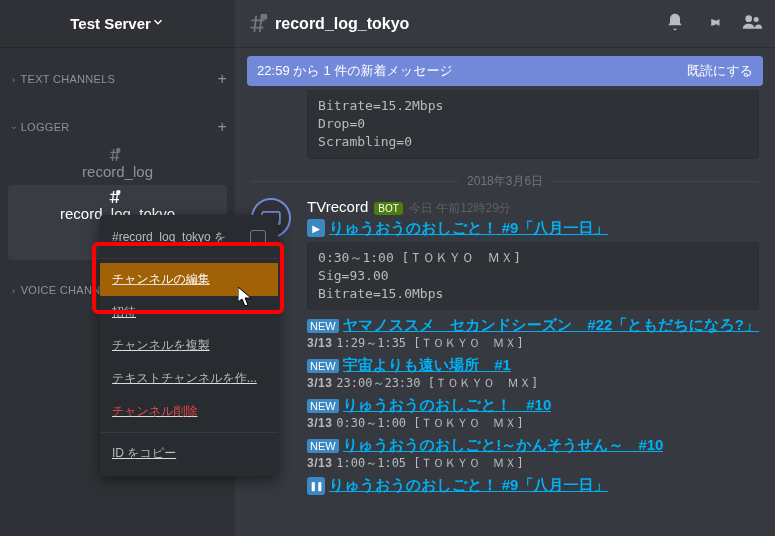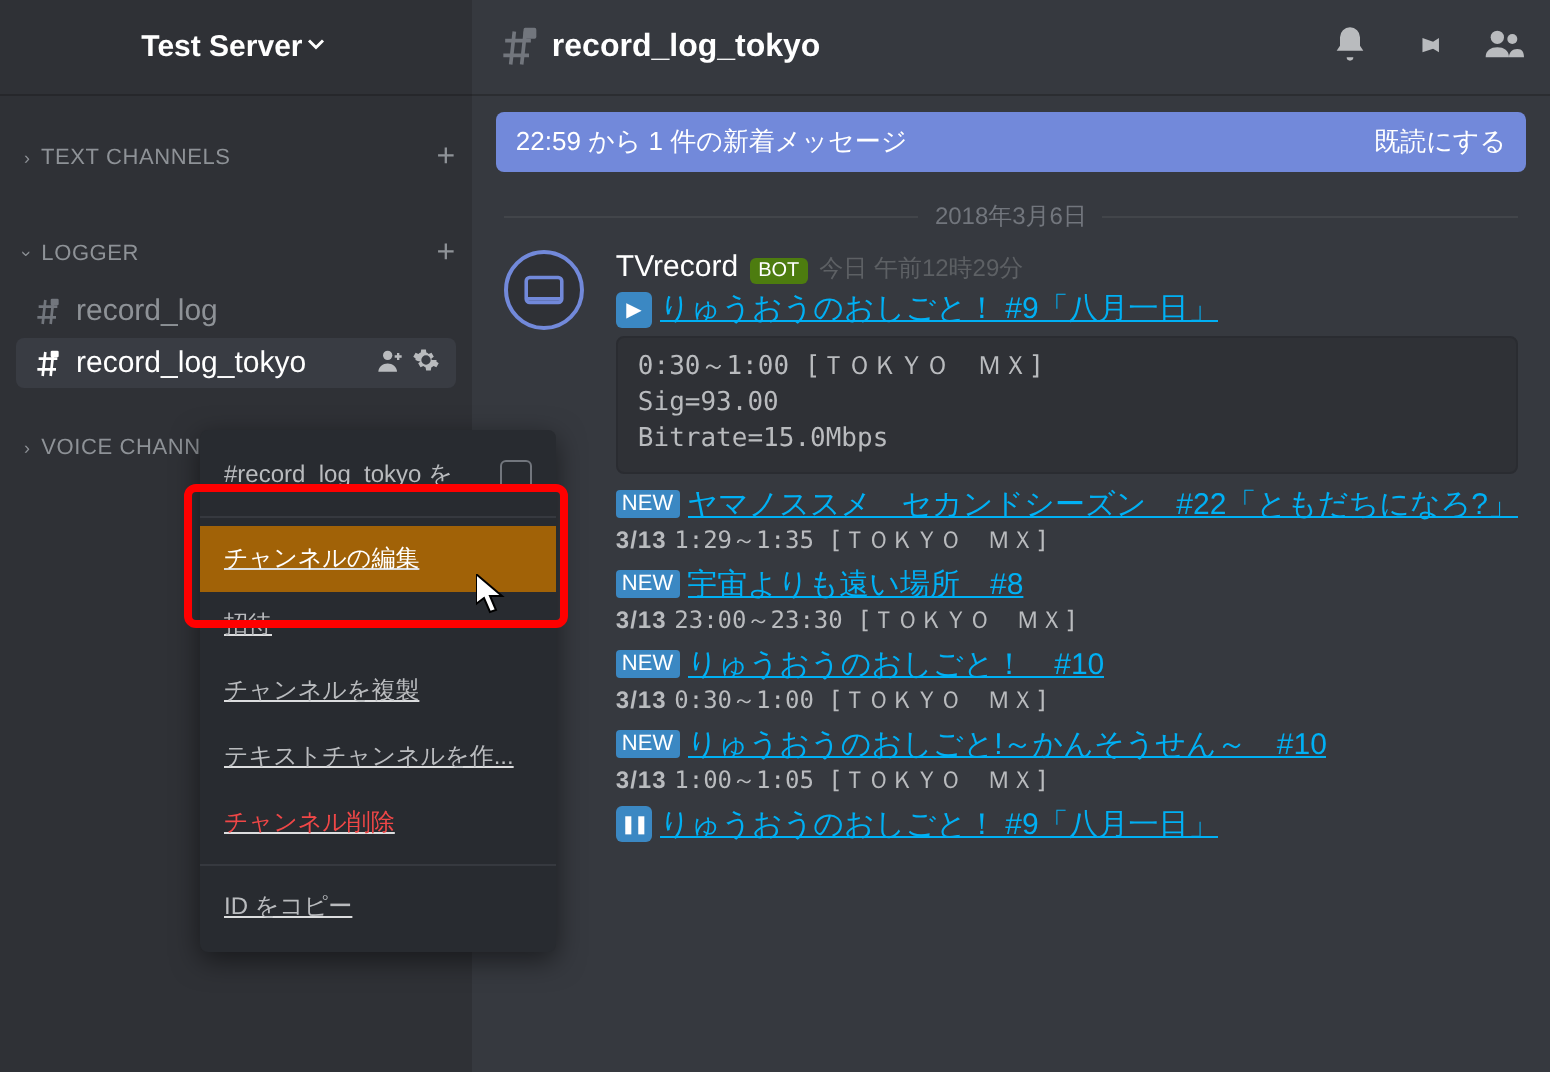--- a/index.html
+++ b/index.html
@@ -6,21 +6,21 @@
 body { background: #36393f; width: 775px; height: 536px; overflow: hidden; color: #dcddde; font-size: 14px; }
 .app { display: flex; height: 100%; }
 
 
 .sidebar { width: 240px; background: #2f3136; display: flex; flex-direction: column; }
 .server-header { height: 48px; padding: 0 16px; display: flex; align-items: center; justify-content: center; border-bottom: 1px solid #26272b; color: #fff; font-weight: 600; font-size: 15px; }
 .channels { flex: 1; padding-top: 16px; position: relative; }
 .cat-header { padding: 6px 8px 6px 12px; display: flex; align-items: center; justify-content: space-between; color: #8e9297; font-size: 11px; text-transform: uppercase; letter-spacing: 0.3px; }
 .cat-header .chev { margin-right: 2px; font-size: 9px; }
 .cat-header .plus { color: #8e9297; font-size: 16px; }
-.channel { padding: 4px 8px; margin: 1px 8px; border-radius: 4px; display: flex; align-items: center; color: #8e9297; font-size: 15px; }
+.channel { padding: 4px 8px; margin: 1px 8px; border-radius: 4px; display: flex; align-items: center; color: #8e9297; font-size: 15px; flex-direction: column; }
 .channel.selected { background: #393c43; color: #fff; }
 .ch-icon { margin-right: 6px; display: flex; align-items: center; }
 .channel .gear, .channel .add { margin-left: auto; font-size: 13px; color: #b9bbbe; }
 .channel .add { margin-left: 4px; }
 
 
 .main { flex: 1; display: flex; flex-direction: column; background: #36393f; }
 .topbar { height: 48px; border-bottom: 1px solid #2b2d31; display: flex; align-items: center; padding: 0 12px; }
 .topbar .hash { color: #72767d; margin-right: 6px; display: flex; align-items: center; }
 .topbar .title { color: #fff; font-weight: 600; font-size: 16px; flex: 1; }
@@ -39,21 +39,21 @@
 .msg-body { flex: 1; min-width: 0; }
 .msg-head { display: flex; align-items: baseline; gap: 6px; }
 .msg-head .name { color: #fff; font-weight: 500; font-size: 15px; }
 .bot-tag { background: #4d7c0f; color: #fff; font-size: 10px; padding: 1px 4px; border-radius: 3px; font-weight: 500; }
 .msg-head .time { color: #5d6064; font-size: 12px; }
 .entry { margin-top: 2px; }
 .entry-title { display: flex; align-items: center; gap: 4px; }
 .play-badge { width: 18px; height: 18px; background: #3b88c3; border-radius: 3px; display: flex; align-items: center; justify-content: center; color: #fff; font-size: 10px; flex-shrink: 0; }
 .pause-badge { width: 18px; height: 18px; background: #3b88c3; border-radius: 3px; display: flex; align-items: center; justify-content: center; color: #fff; font-size: 9px; letter-spacing: -1px; flex-shrink: 0;}
 .new-badge { background: #3b88c3; color: #fff; font-size: 11px; padding: 1px 3px; border-radius: 2px; font-weight: 500; flex-shrink: 0;}
-.link-text { color: #00b0f4; text-decoration: underline; font-size: 15px; font-weight: 400; white-space: nowrap; overflow: hidden; text-overflow: ellipsis;}
+.link-text { color: #00b0f4; text-decoration: underline; font-size: 15px; font-weight: 700; white-space: nowrap; overflow: hidden; text-overflow: ellipsis;}
 .sub { color: #b9bbbe; font-size: 12px; font-family: Menlo, Consolas, monospace; margin-bottom: 4px;}
 .sub .bold { font-weight: 700; letter-spacing: 0.5px; }
 .block2 { background: #2f3136; border: 1px solid #2a2c31; border-radius: 4px; padding: 6px 10px; font-family: Menlo, Consolas, monospace; font-size: 13px; color: #b9bbbe; line-height: 1.4; white-space: pre; margin-top:4px; margin-bottom: 6px;}
 
 
 .ctx-menu { position: absolute; left: 100px; top: 215px; width: 178px; background: #282b30; border-radius: 4px; box-shadow: 0 4px 14px rgba(0,0,0,0.5); z-index: 100; padding: 6px 0; font-size: 12px; text-decoration: underline;}
 .ctx-item { padding: 8px 12px; color: #b9bbbe; display: flex; align-items: center; justify-content: space-between;}
 .ctx-item.hover { background: #a16207; color: #fff; }
 .ctx-item.danger { color: #f04747; }
 .ctx-sep { height: 1px; background: #36393f; margin: 4px 0; }
@@ -144,20 +144,23 @@
             </svg></span>
       </div>
     </div>
 
     <div class="notice">
       <span class="left">22:59 から 1 件の新着メッセージ</span>
       <span>既読にする</span>
     </div>
 
     <div class="content">
+      <div class="code-block">Bitrate=15.2Mbps
+Drop=0
+Scrambling=0</div>
 
       <div class="date-divider">
         <div class="line"></div>
         <div class="label">2018年3月6日</div>
         <div class="line"></div>
       </div>
 
       <div class="msg">
         <div class="avatar">
           <svg viewBox="0 0 24 18" fill="none" stroke="#7289da" stroke-width="2">
@@ -187,21 +190,21 @@
               <div class="entry">
                 <div class="entry-title">
                   <span class="new-badge">NEW</span>
                   <a class="link-text">ヤマノススメ　セカンドシーズン　#22「ともだちになろ?」</a>
                 </div>
                 <div class="sub"><span class="bold">3/13 </span>1:29～1:35 [ＴＯＫＹＯ　ＭＸ]</div>
               </div>
               <div class="entry">
                 <div class="entry-title">
                   <span class="new-badge">NEW</span>
-                  <a class="link-text">宇宙よりも遠い場所　#8</a>
+                  <a class="link-text">宇宙よりも遠い場所　#1</a>
                 </div>
                 <div class="sub"><span class="bold">3/13 </span>23:00～23:30 [ＴＯＫＹＯ　ＭＸ]</div>
               </div>
               <div class="entry">
                 <div class="entry-title">
                   <span class="new-badge">NEW</span>
                   <a class="link-text">りゅうおうのおしごと！　#10</a>
                 </div>
                 <div class="sub"><span class="bold">3/13 </span>0:30～1:00 [ＴＯＫＹＯ　ＭＸ]</div>
               </div>

